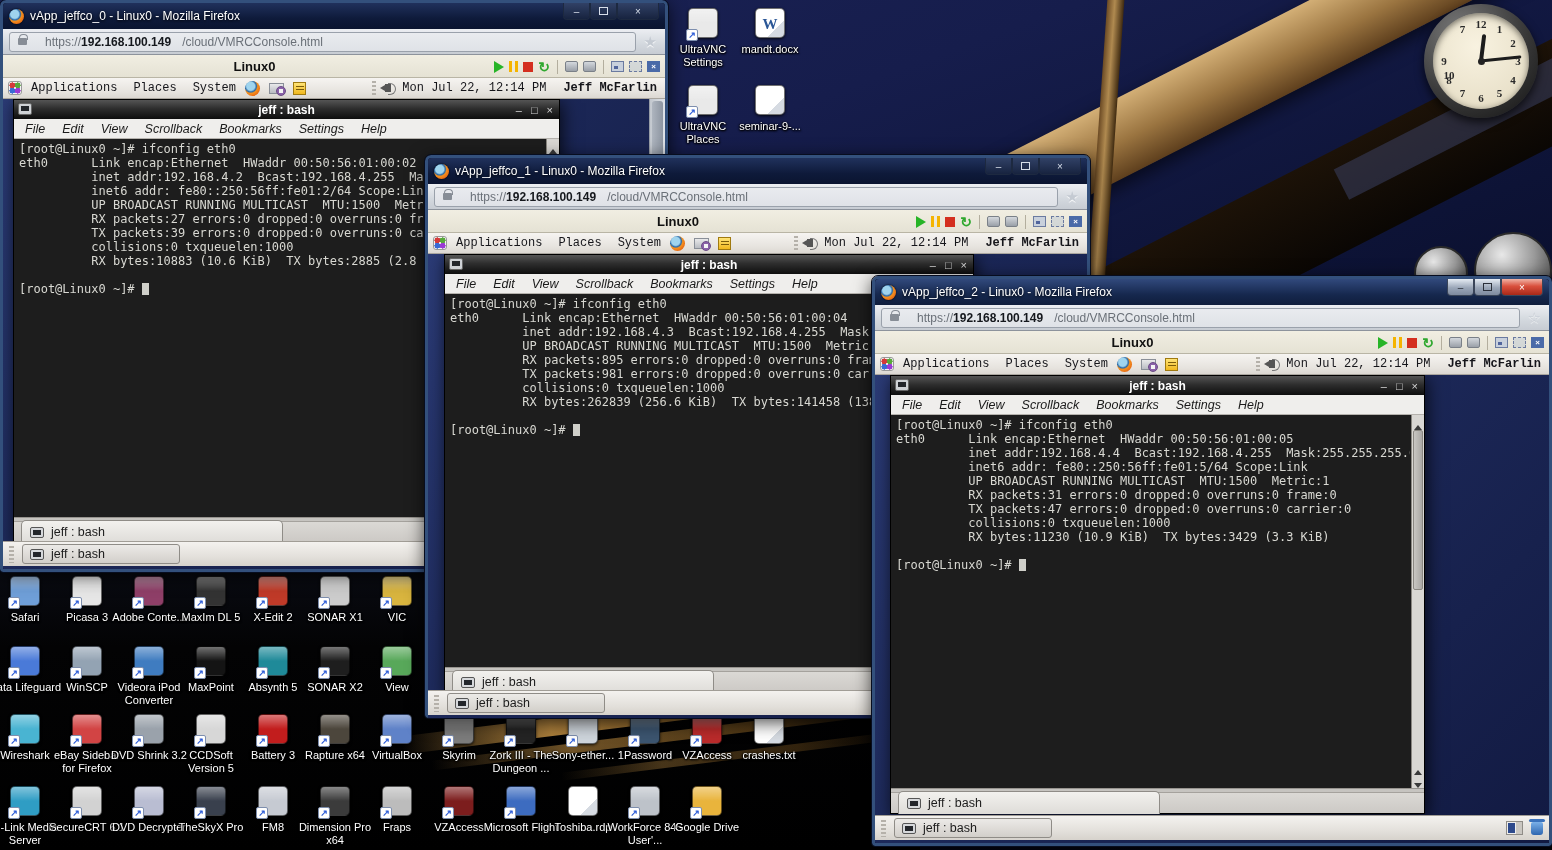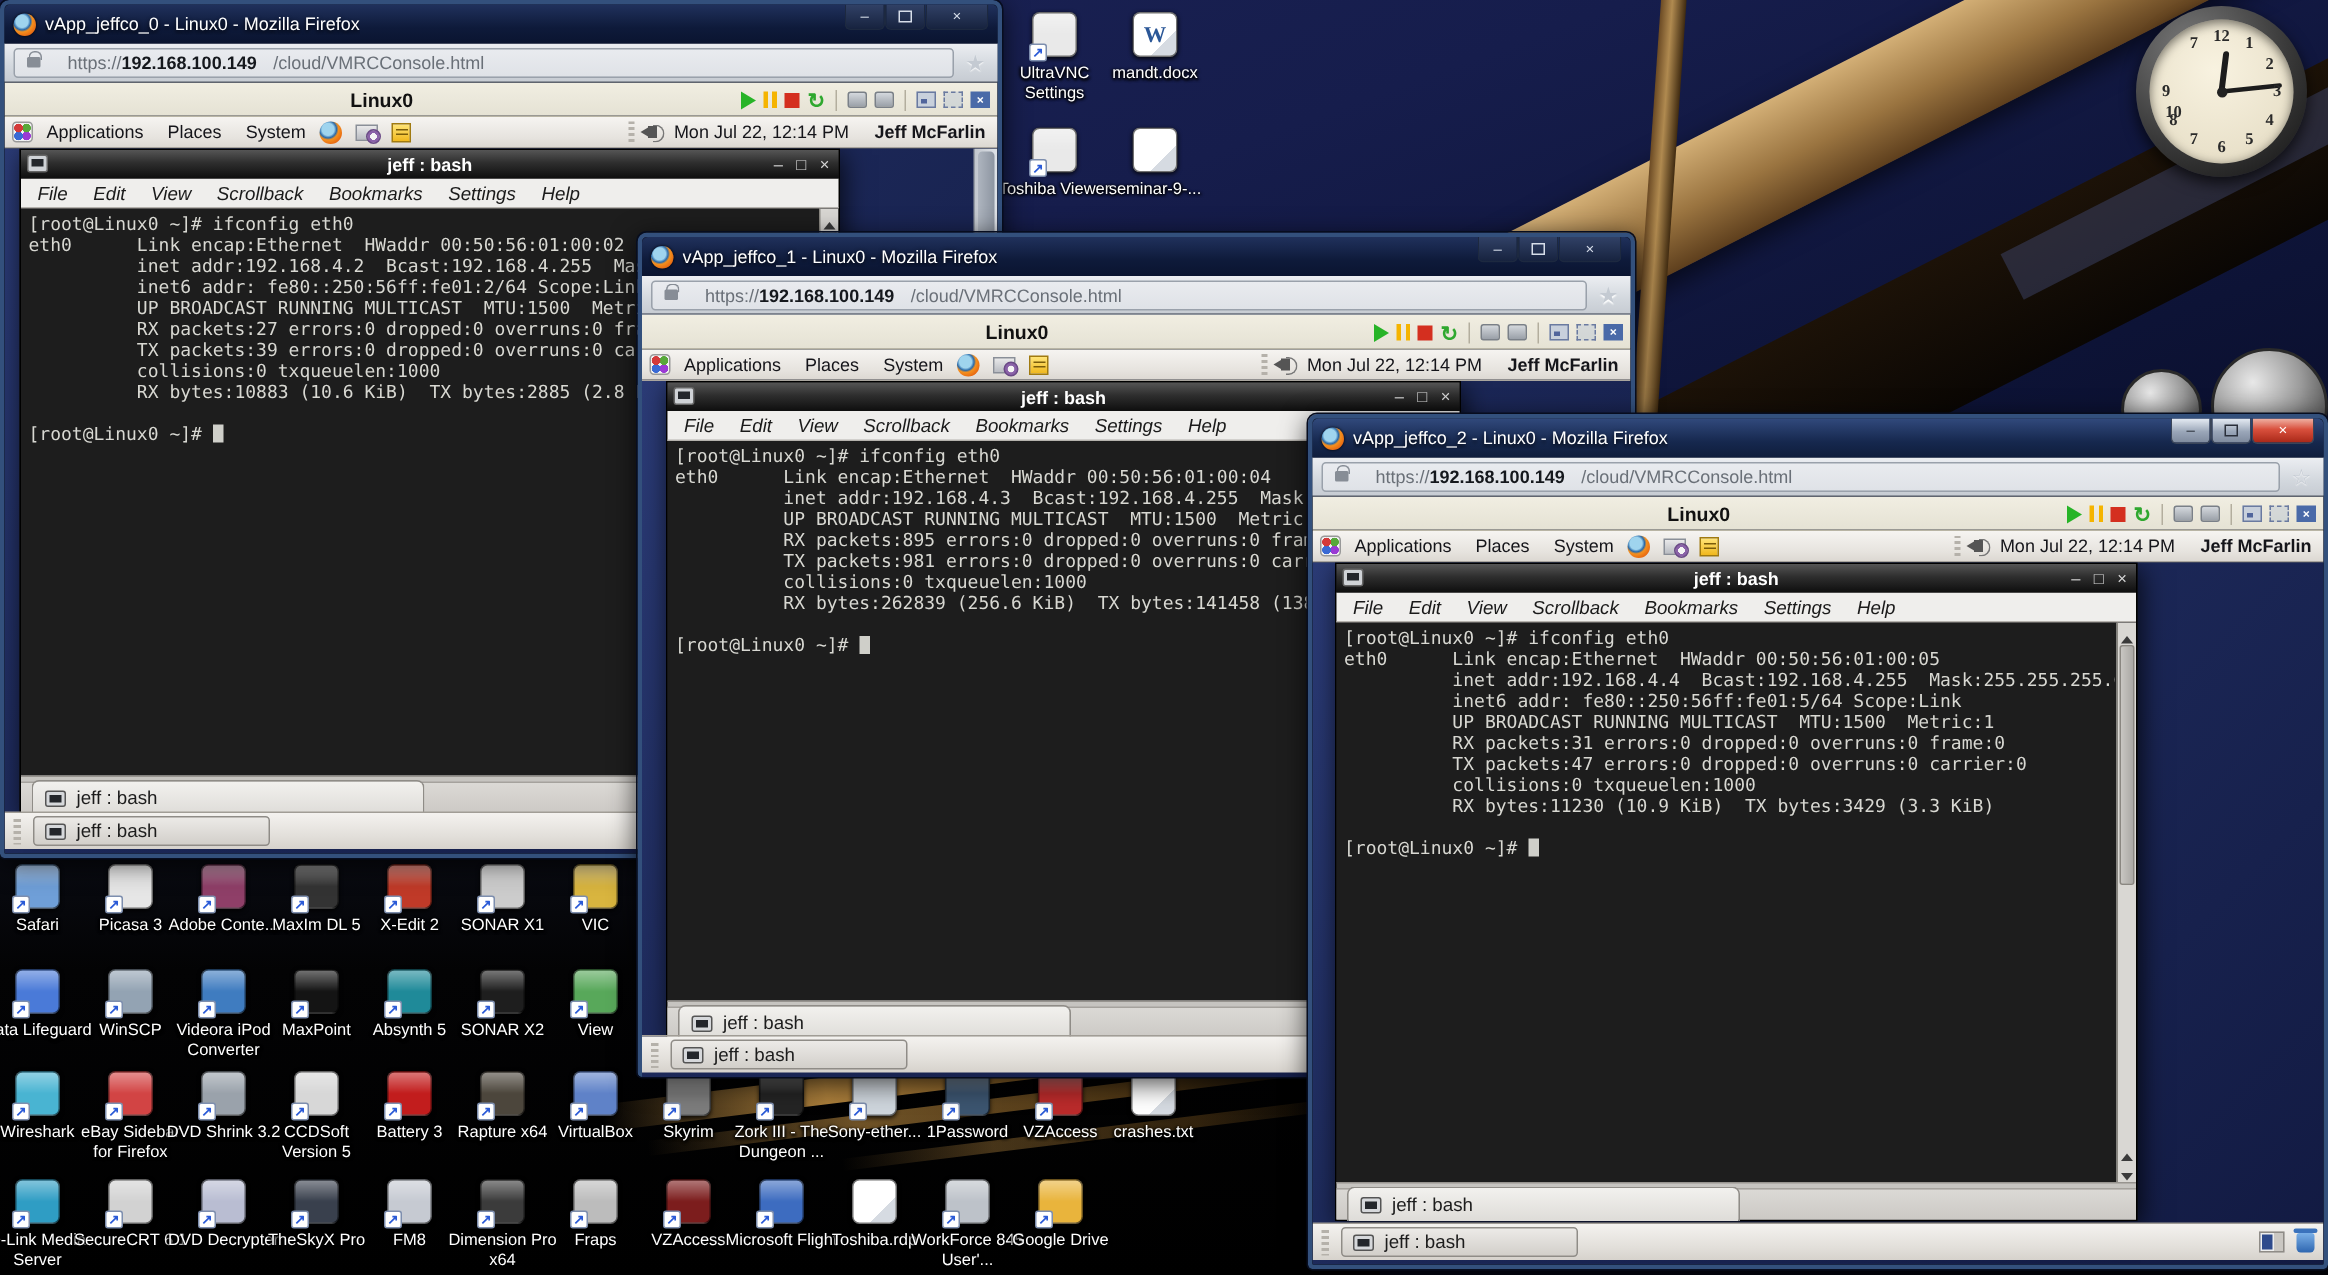--- a/index.html
+++ b/index.html
@@ -125,21 +125,21 @@
   .vt-reset { font-size:14px; font-weight:bold; color:#2fa82f; line-height:14px; }
   .vt-sep { width:1px; height:14px; background:#b3ae9e; margin:0 2px; }
   .vt-dev { width:13px; height:11px; border:1px solid #7a8088; border-radius:2px; background:linear-gradient(#d4d8dd,#9aa0a8); }
   .vt-view1 { width:13px; height:11px; border:1px solid #6a7aa0; background:#c8d0dc; position:relative; }
   .vt-view1::after { content:''; position:absolute; left:2px; bottom:2px; width:4px; height:3px; background:#51659c; }
   .vt-view2 { width:13px; height:11px; border:1px dashed #6a7aa0; background:rgba(170,185,210,.35); }
   .vt-view3 { width:13px; height:11px; background:#4a6aa8; color:#fff; font:bold 8px/11px "Liberation Sans",sans-serif; text-align:center; }
 
   .gnome-panel { height:21px; display:flex; align-items:center; gap:9px; padding:0 8px 0 5px;
                  background:linear-gradient(#f6f4f1,#e6e3de 70%,#dcd8d2); border-bottom:1px solid #a9a59e;
-                 font-size:12px; color:#15151a; }
+                 font-size:12px; color:#15151a;font-family:Liberation Mono, monospace; }
   .apps-icon { width:14px; height:14px; flex:0 0 14px; border-radius:3px;
       background:radial-gradient(circle at 28% 28%, #d43a3a 0 23%, transparent 25%),
                  radial-gradient(circle at 72% 28%, #58a83a 0 23%, transparent 25%),
                  radial-gradient(circle at 28% 72%, #3a6ad4 0 23%, transparent 25%),
                  radial-gradient(circle at 72% 72%, #9a3ad4 0 23%, transparent 25%), #f2f2f2;
       border:1px solid #999; }
   .panel-menu-item { cursor:default; }
   .ff-small { width:15px; height:15px; border-radius:50%; flex:0 0 15px;
               background:radial-gradient(circle at 38% 35%, #9fd4ee 0 30%, #2b6aa8 42%, #f4901e 52%, #e86a12 75%, #b34708); }
   .mail-small { width:15px; height:11px; background:linear-gradient(#e9e9ea,#b9bcc2); border:1px solid #8a8f98; position:relative; flex:0 0 15px; }
@@ -254,21 +254,21 @@
           </div>
           </div>
         <div class="dlabel">mandt.docx</div>
       </div>
 
       <div class="dcell">
         <div class="dicon">
           <div class="dglyph" style="background-color: rgb(233, 233, 233);"></div>
           <div class="dbadge">↗</div>
         </div>
-        <div class="dlabel">Toshiba Viewer</div>
+        <div class="dlabel">UltraVNC Places</div>
       </div>
 
       <div class="dcell file">
         <div class="dicon">
           <div class="dglyph" style="background-color: rgb(242, 242, 242);"></div>
           </div>
         <div class="dlabel">seminar-9-...</div>
       </div>
     </div>
   <div class="icon-row" id="row1">

